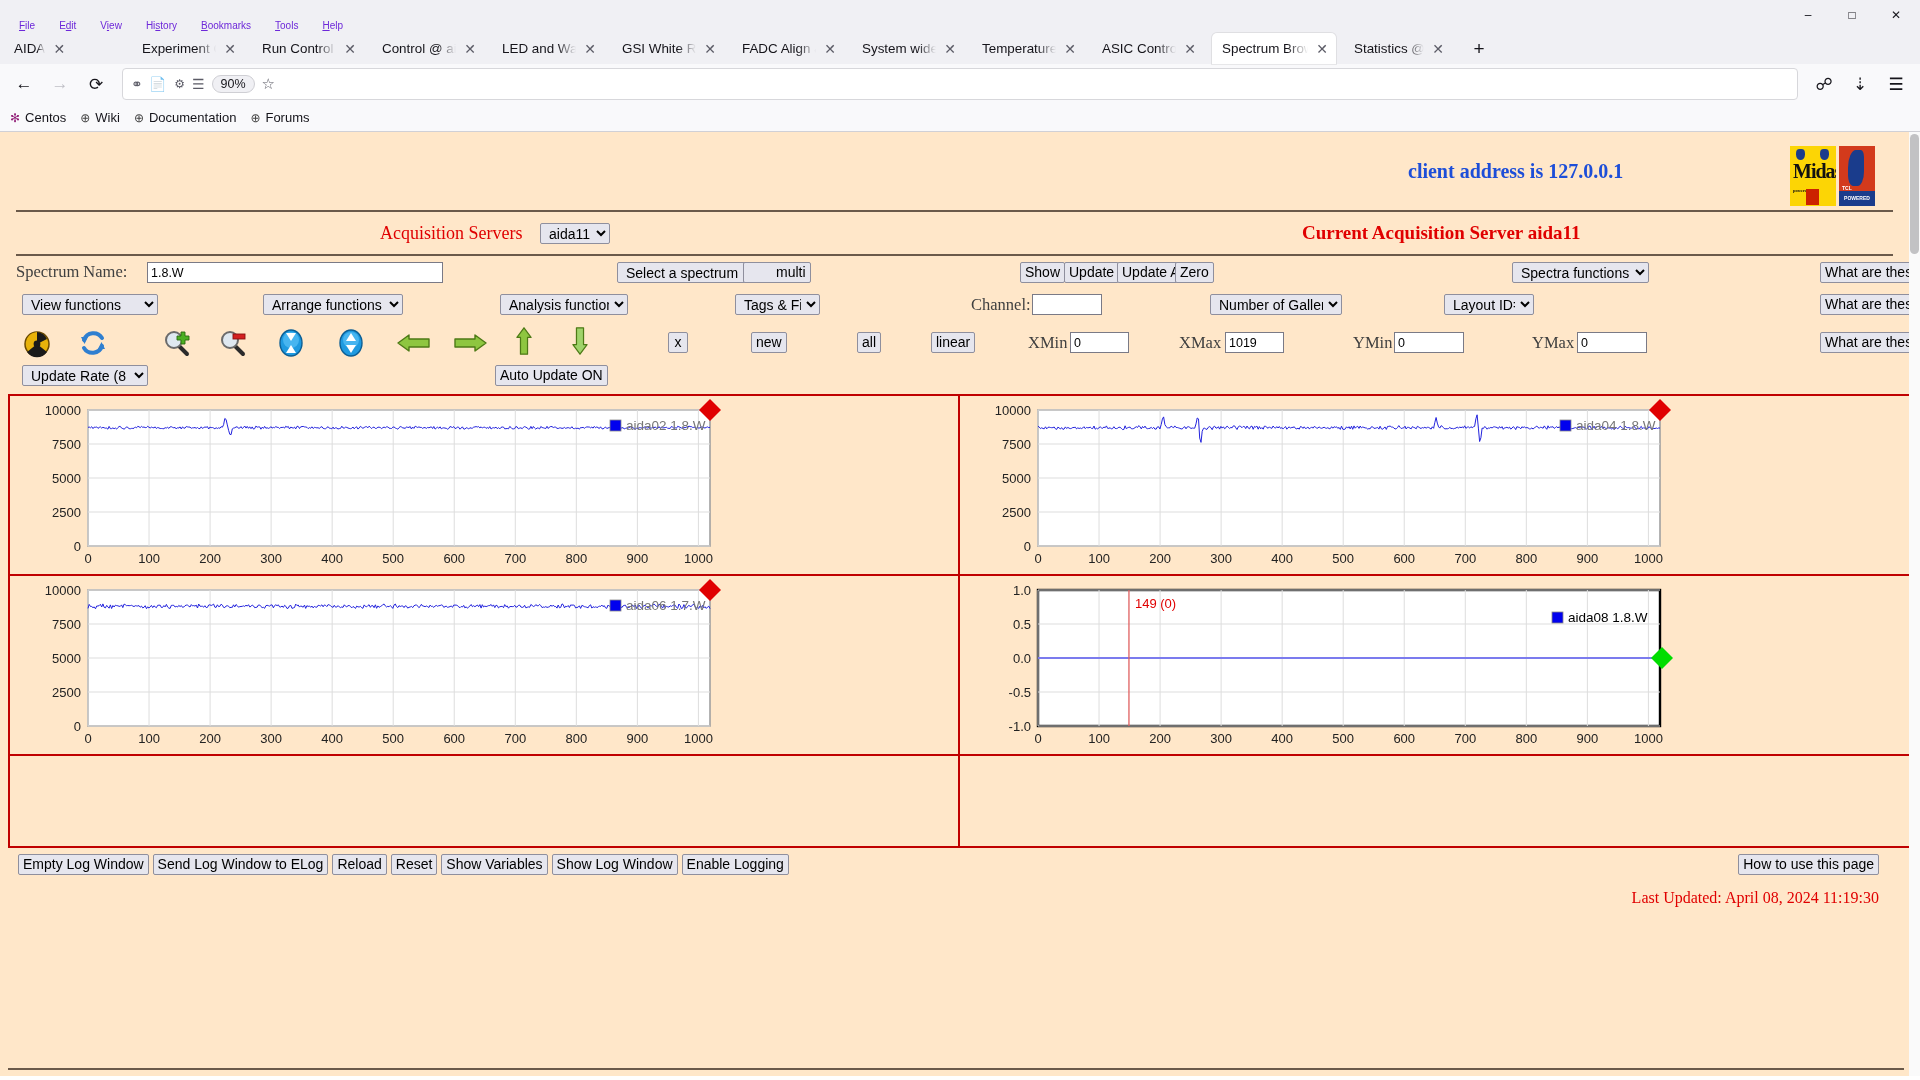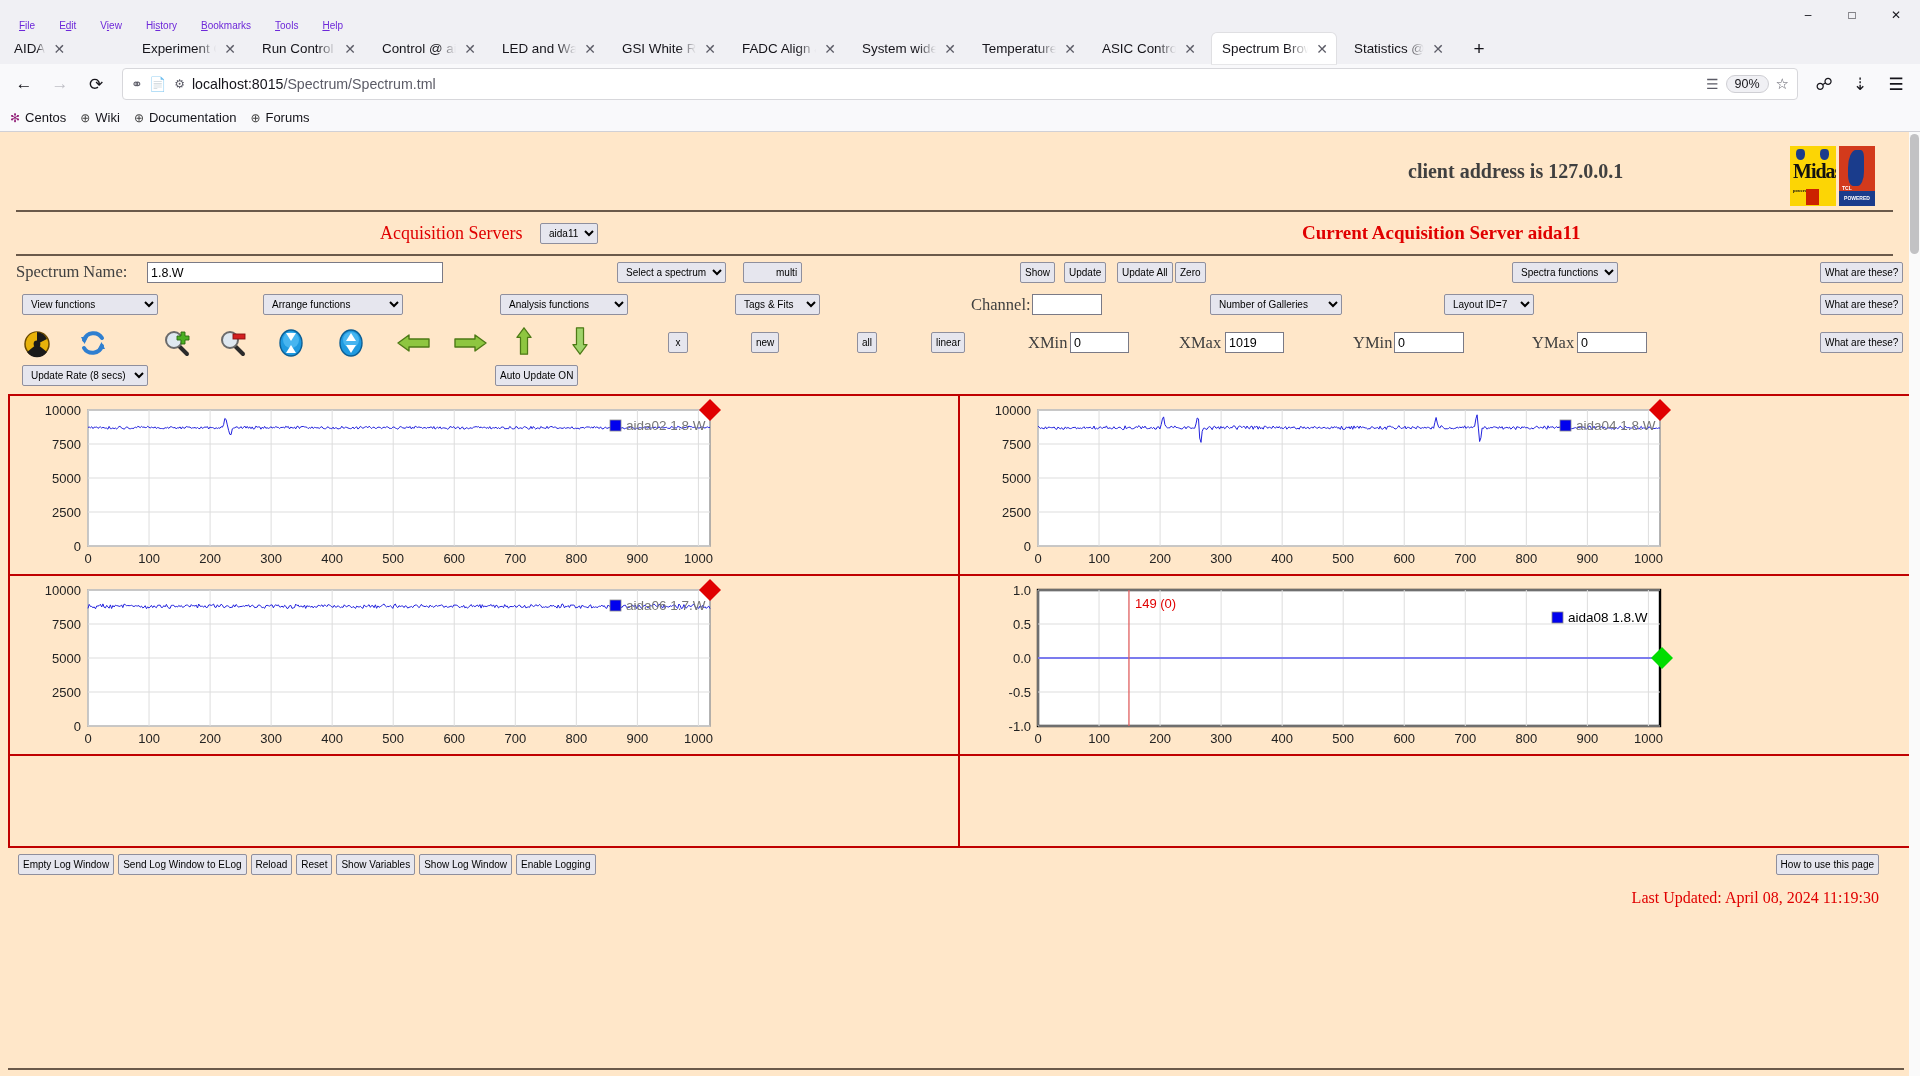--- a/index.html
+++ b/index.html
@@ -123,21 +123,21 @@
     display: flex; align-items: center;
     height: 78px; position: relative;
   }
   .hdr-title {
     color: #e00000; font-family: "Liberation Serif", serif;
     font-weight: bold; font-size: 22px;
     margin-left: 2px;
   }
   .hdr-client {
     position: absolute; left: 1392px;
-    color: #404040; font-family: "Liberation Serif", serif;
+    color: #1d4ed8; font-family: "Liberation Serif", serif;
     font-weight: bold; font-size: 20px; white-space: nowrap;
   }
   .logos { position: absolute; right: 18px; top: 14px; display: flex; gap: 3px; }
   .logo-midas {
     width: 46px; height: 60px; background: #fcd505;
     position: relative; overflow: hidden;
     font-family: "Liberation Serif", serif;
   }
   .logo-midas .m-txt {
     position: absolute; top: 14px; left: 3px;
@@ -190,21 +190,21 @@
   .srv-select { position: absolute; left: 524px; }
   .srv-current {
     position: absolute; left: 1286px;
     color: #e00000; font-family: "Liberation Serif", serif;
     font-weight: bold; font-size: 19px; white-space: nowrap;
   }
 
   
   select.w, button.w, .btn {
     font-family: "Liberation Sans", sans-serif;
-    font-size: 10px; color: #000;
+    font-size: 14px; color: #000;
     background: #e6e6ee;
     border: 1px solid #8f8f9d;
     border-radius: 2px;
     padding: 1px 4px;
     height: 21px;
     line-height: 17px;
     cursor: default;
     display: inline-flex; align-items: center;
     white-space: nowrap;
   }
@@ -335,21 +335,20 @@
   </div>
 
 <div class="browser-navbar">
   <div class="nav-btn">←</div>
   <div class="nav-btn disabled">→</div>
   <div class="nav-btn">⟳</div>
   <div class="urlbar">
     <span style="font-size:14px;color:#5b5b66;">⚭</span>
     <span style="font-size:14px;color:#5b5b66;">📄</span>
     <span style="font-size:12px;color:#5b5b66;">⚙</span>
-    <span class="url-text"><span class="host">localhost:8015</span><span class="path">/Spectrum/Spectrum.tml</span></span>
     <span style="font-size:14px;color:#5b5b66;">☰</span>
     <span class="zoom-pill">90%</span>
     <span style="font-size:15px;color:#5b5b66;">☆</span>
   </div>
   <div class="nav-btn">☍</div>
   <div class="nav-btn">⇣</div>
   <div class="nav-btn">☰</div>
 </div>
 
 <div class="bookmarks-bar" id="bookmarksbar">

